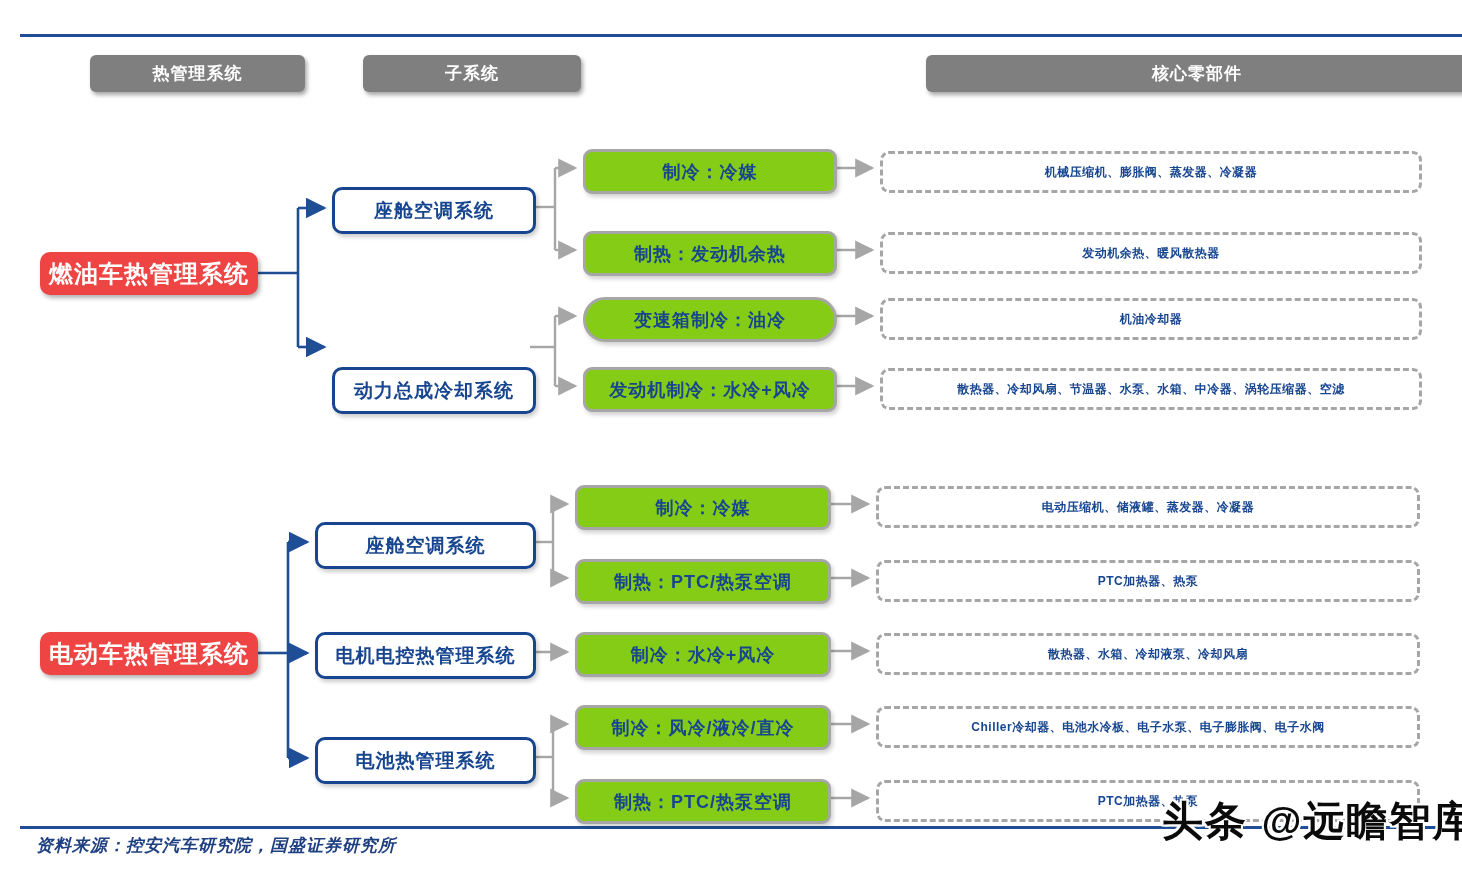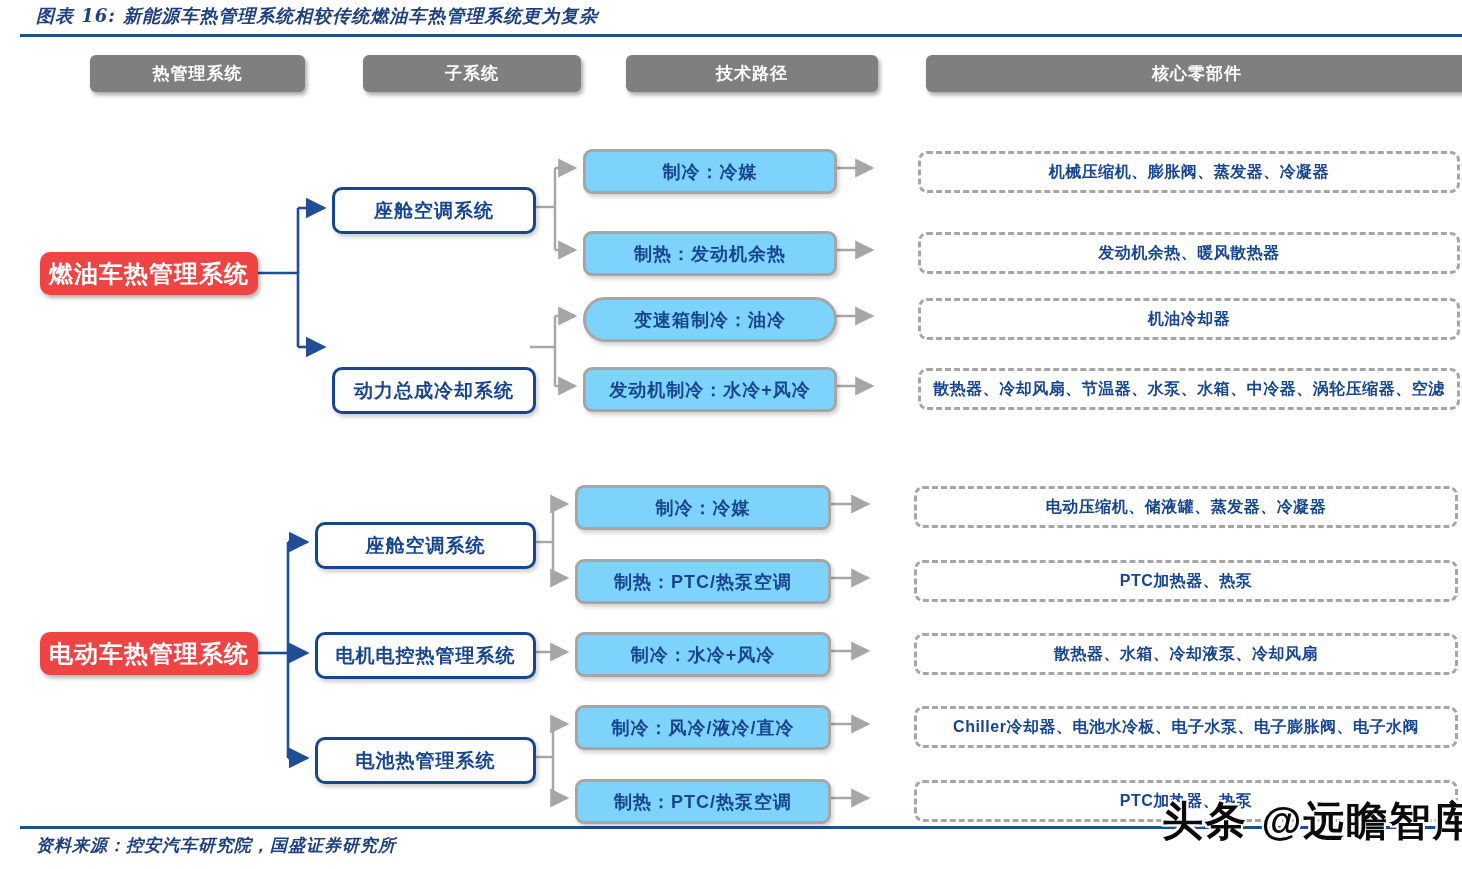--- a/index.html
+++ b/index.html
@@ -27,54 +27,52 @@
     display:flex;align-items:center;justify-content:center;
     box-shadow:2px 3px 4px rgba(0,0,0,.3);letter-spacing:1px;z-index:2;
   }
   .sub{
     position:absolute;background:#fff;border:3px solid #17458F;border-radius:10px;
     color:#17458F;font-weight:bold;font-size:19px;
     display:flex;align-items:center;justify-content:center;
     box-shadow:2px 3px 4px rgba(0,0,0,.2);letter-spacing:1px;z-index:2;
   }
   .tech{
-    position:absolute;background:#7dd3fc;border:3px solid #A6A6A6;border-radius:9px;
+    position:absolute;background:#84cc16;border:3px solid #A6A6A6;border-radius:9px;
     color:#17458F;font-weight:bold;font-size:18px;
     display:flex;align-items:center;justify-content:center;
     box-shadow:2px 3px 4px rgba(0,0,0,.18);letter-spacing:1px;z-index:2;
   }
   .comp{
     position:absolute;background:#fff;border:3px dashed #A6A6A6;border-radius:9px;
-    color:#17458F;font-weight:bold;font-size:16px;
+    color:#17458F;font-weight:bold;font-size:12px;
     display:flex;align-items:center;justify-content:center;
-    letter-spacing:.5px;z-index:2;white-space:nowrap;margin-left:38px;
+    letter-spacing:.5px;z-index:2;white-space:nowrap;
   }
   .source{
     position:absolute;left:36px;top:834px;
     font-family:"DejaVu Serif",serif;font-style:italic;font-weight:bold;
     font-size:17px;color:#1F4080;letter-spacing:1px;white-space:nowrap;z-index:3;
   }
   .watermark{
     position:absolute;left:1162px;top:794px;z-index:5;
     font-size:41px;font-weight:900;color:#0a0a0a;letter-spacing:2px;white-space:nowrap;
     text-shadow:-2px -2px 0 #fff,2px -2px 0 #fff,-2px 2px 0 #fff,2px 2px 0 #fff,0 -2px 0 #fff,0 2px 0 #fff,-2px 0 0 #fff,2px 0 0 #fff;
   }
   svg.wires{position:absolute;left:0;top:0;z-index:1;pointer-events:none;}
 </style>
 </head>
 <body>
 
 <div class="canvas">
 
-  <div class="title">图表 16:  新能源车热管理系统相较传统燃油车热管理系统更为复杂</div>
   <div class="rule top"></div>
 
   <div class="hdr" style="left:42px;top:55px;width:215px;">热管理系统</div>
   <div class="hdr" style="left:315px;top:55px;width:218px;">子系统</div>
-  <div class="hdr" style="left:578px;top:55px;width:252px;">技术路径</div>
   <div class="hdr" style="left:878px;top:55px;width:542px;">核心零部件</div>
 
   <svg class="wires" width="1462" height="869" viewBox="0 0 1462 869">
     <defs>
       <marker id="ab" markerWidth="9" markerHeight="9" refX="7" refY="4" orient="auto">
         <path d="M0,0 L8,4 L0,8 Z" fill="#1F4E96"></path>
       </marker>
       <marker id="ag" markerWidth="9" markerHeight="9" refX="7" refY="4" orient="auto">
         <path d="M0,0 L8,4 L0,8 Z" fill="#A6A6A6"></path>
       </marker>

